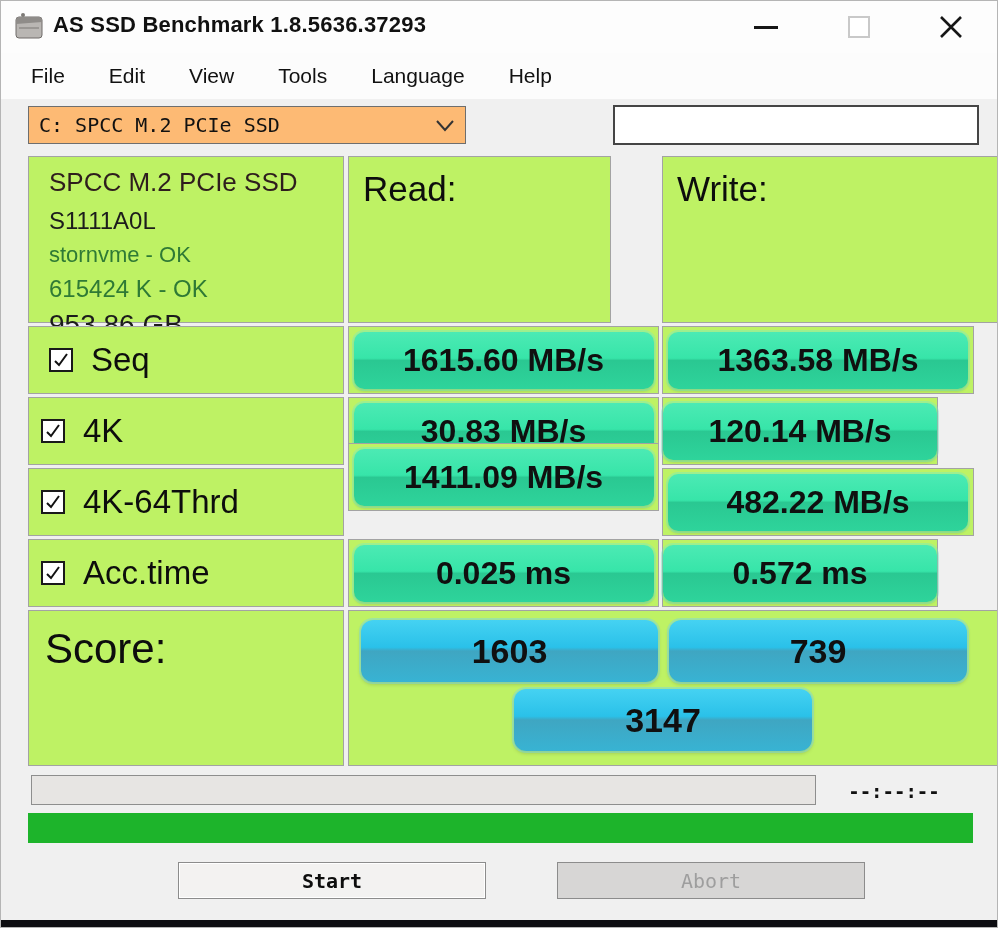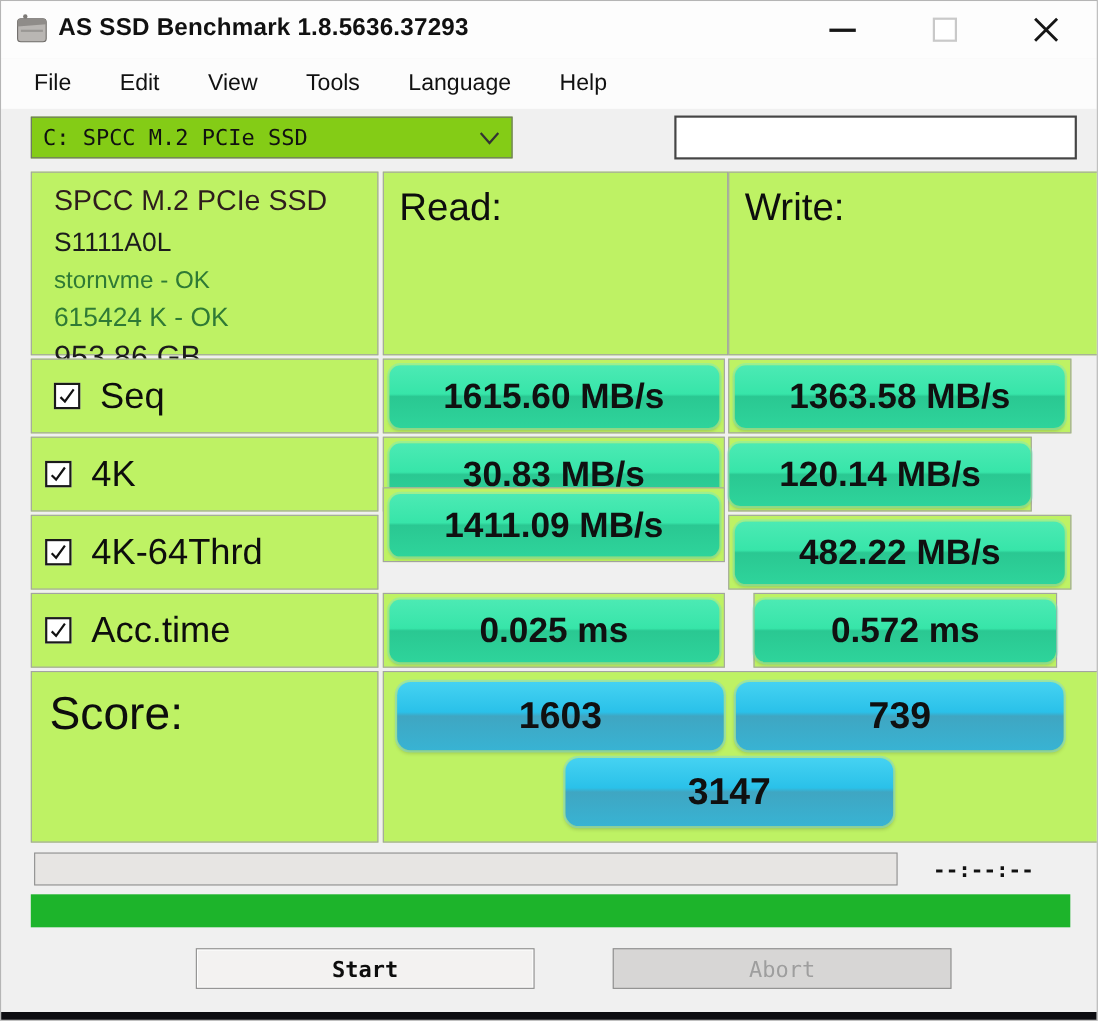--- a/index.html
+++ b/index.html
@@ -17,31 +17,31 @@
   .btn-close { left:920px; }
   .min-glyph { width:24px; height:0; border-top:3px solid #161616; }
   .max-glyph { width:22px; height:22px; border:2px solid #c9c9c9; background:#fff; }
 
   
   .menubar { position:absolute; left:0; top:52px; width:100%; height:46px; background:#fcfcfc; display:flex; align-items:center; padding-left:30px; gap:44px; }
   .menu-item { font-size:21px; color:#111; cursor:default; }
 
   
   .toolbar { position:absolute; left:0; top:98px; width:100%; height:56px; background:#f0f0f0; }
-  .combo { position:absolute; height:38px; background:#84cc16; border:1px solid #6e6e6e; display:flex; align-items:center; font-family:"DejaVu Sans Mono", monospace; font-size:20px; color:#111; }
+  .combo { position:absolute; height:38px; background:#fdba74; border:1px solid #6e6e6e; display:flex; align-items:center; font-family:"DejaVu Sans Mono", monospace; font-size:20px; color:#111; }
   .combo-drive { left:27px; top:7px; width:438px; }
   .combo-size { left:480px; top:7px; width:118px; }
   .combo-label { padding-left:10px; white-space:nowrap; }
   .combo-chevron { position:absolute; right:10px; top:12px; }
   .result-box { position:absolute; left:612px; top:6px; width:366px; height:40px; background:#ffffff; border:2px solid #454545; font-size:20px; padding:0 8px; font-family:"Liberation Sans", sans-serif; }
 
   
   .cell { position:absolute; background:#bef264; border:1px solid #a3a3a3; }
   .cell-info   { left:27px;  top:155px; width:316px; height:167px; padding:10px 0 0 20px; }
-  .cell-read-h { left:347px; top:155px; width:314px; height:167px; }
+  .cell-read-h { left:347px; top:155px; width:263px; height:167px; }
   .cell-write-h{ left:661px; top:155px; width:357px; height:167px; }
   .col-header { font-size:35px; color:#0d0d0d; padding:12px 0 0 14px; }
 
   .info-name   { font-size:26px; color:#2e1d1d; margin-bottom:9px; }
   .info-serial { font-size:24px; color:#1c1c1c; margin-bottom:7px; }
   .info-driver { font-size:22px; color:#2f7a35; margin-bottom:7px; }
   .info-align  { font-size:24px; color:#2f7a35; margin-bottom:6px; }
   .info-cap    { font-size:28px; color:#1c1c1c; }
 
   .cell-label { left:27px; width:316px; height:68px; display:flex; align-items:center; padding-left:12px; gap:18px; }
@@ -187,21 +187,21 @@
     <div class="checkbox">
       <svg width="18" height="18" viewBox="0 0 18 18">
           <path d="M3 10 L7 14 L15 3" stroke="#111" stroke-width="2" fill="none"></path>
         </svg>
     </div>
     <span class="row-label">Acc.time</span>
   </div>
   <div class="cell cell-val" style="left:347px; top:538px;">
     <div class="pill">0.025 ms</div>
   </div>
-  <div class="cell cell-val" style="left:684px; top:538px; width:276px;">
+  <div class="cell cell-val" style="left:661px; top:538px; width:276px;">
     <div class="pill">0.572 ms</div>
   </div>
 
   <div class="cell cell-score-label">
     <span class="score-text">Score:</span>
   </div>
   <div class="cell cell-score-area">
     <div class="score-pill score-read">1603</div>
     <div class="score-pill score-write">739</div>
     <div class="score-pill score-total">3147</div>

